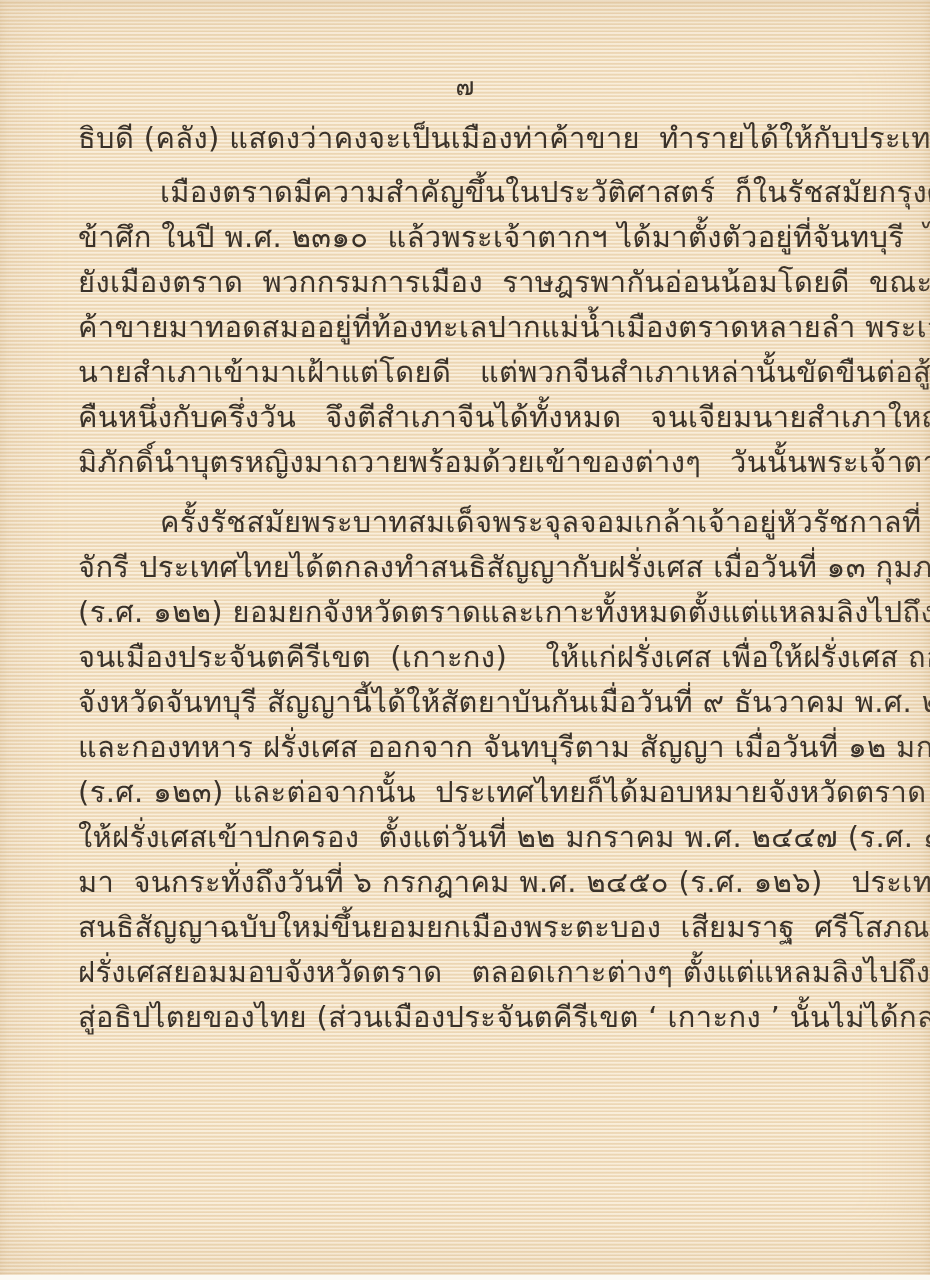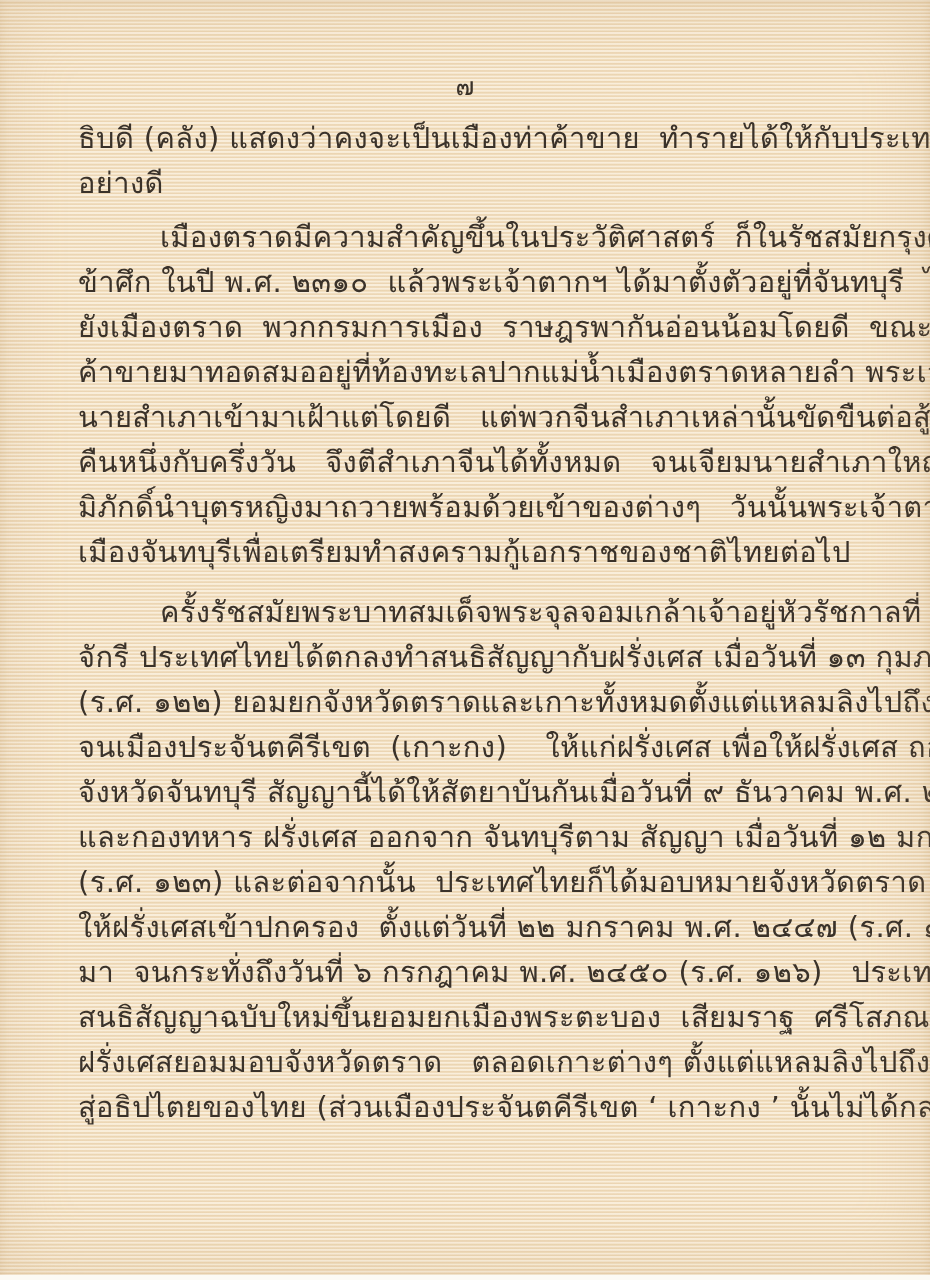--- a/index.html
+++ b/index.html
@@ -76,32 +76,30 @@
 <body>
 
 <div class="paper">
 
   <div class="page-number">๗</div>
 
   <div class="text-block">
 
     <div class="para p1">
       <div class="line">ธิบดี (คลัง) แสดงว่าคงจะเป็นเมืองท่าค้าขาย  ทำรายได้ให้กับประเทศในสมัยนั้นเป็น</div>
-      <div class="line">อย่างดี</div>
     </div>
 
     <div class="para p2 indent">
       <div class="line">เมืองตราดมีความสำคัญขึ้นในประวัติศาสตร์  ก็ในรัชสมัยกรุงศรีอยุธยาเสียแก่</div>
       <div class="line">ข้าศึก ในปี พ.ศ. ๒๓๑๐  แล้วพระเจ้าตากฯ ได้มาตั้งตัวอยู่ที่จันทบุรี  ได้ยกกองทัพเรือมา</div>
       <div class="line">ยังเมืองตราด  พวกกรมการเมือง  ราษฎรพากันอ่อนน้อมโดยดี  ขณะนั้นมีสำเภาจีน</div>
       <div class="line">ค้าขายมาทอดสมออยู่ที่ท้องทะเลปากแม่น้ำเมืองตราดหลายลำ พระเจ้าตากสั่งให้เรียกตัว</div>
       <div class="line">นายสำเภาเข้ามาเฝ้าแต่โดยดี   แต่พวกจีนสำเภาเหล่านั้นขัดขืนต่อสู้ จึงเกิดรบกันขึ้น</div>
       <div class="line">คืนหนึ่งกับครึ่งวัน   จึงตีสำเภาจีนได้ทั้งหมด   จนเจียมนายสำเภาใหญ่หัวหน้ายอมสวา</div>
       <div class="line">มิภักดิ์นำบุตรหญิงมาถวายพร้อมด้วยเข้าของต่างๆ   วันนั้นพระเจ้าตากก็ยกกองทัพกลับ</div>
-      <div class="line">เมืองจันทบุรีเพื่อเตรียมทำสงครามกู้เอกราชของชาติไทยต่อไป</div>
     </div>
 
     <div class="para p3 indent">
       <div class="line">ครั้งรัชสมัยพระบาทสมเด็จพระจุลจอมเกล้าเจ้าอยู่หัวรัชกาลที่ ๕   แห่งราชวงศ์</div>
       <div class="line">จักรี ประเทศไทยได้ตกลงทำสนธิสัญญากับฝรั่งเศส เมื่อวันที่ ๑๓ กุมภาพันธ์ พ.ศ. ๒๔๔๖</div>
       <div class="line">(ร.ศ. ๑๒๒) ยอมยกจังหวัดตราดและเกาะทั้งหมดตั้งแต่แหลมลิงไปถึงเกาะกูด   ตลอด</div>
       <div class="line">จนเมืองประจันตคีรีเขต  (เกาะกง)    ให้แก่ฝรั่งเศส เพื่อให้ฝรั่งเศส ถอนทหารออก จาก</div>
       <div class="line">จังหวัดจันทบุรี สัญญานี้ได้ให้สัตยาบันกันเมื่อวันที่ ๙ ธันวาคม พ.ศ. ๒๔๔๗ (ร.ศ.๑๒๓)</div>
       <div class="line">และกองทหาร ฝรั่งเศส ออกจาก จันทบุรีตาม สัญญา เมื่อวันที่ ๑๒ มกราคม พ.ศ. ๒๔๔๗</div>
       <div class="line">(ร.ศ. ๑๒๓) และต่อจากนั้น  ประเทศไทยก็ได้มอบหมายจังหวัดตราด  ตลอดจนเกาะต่างๆ</div>

